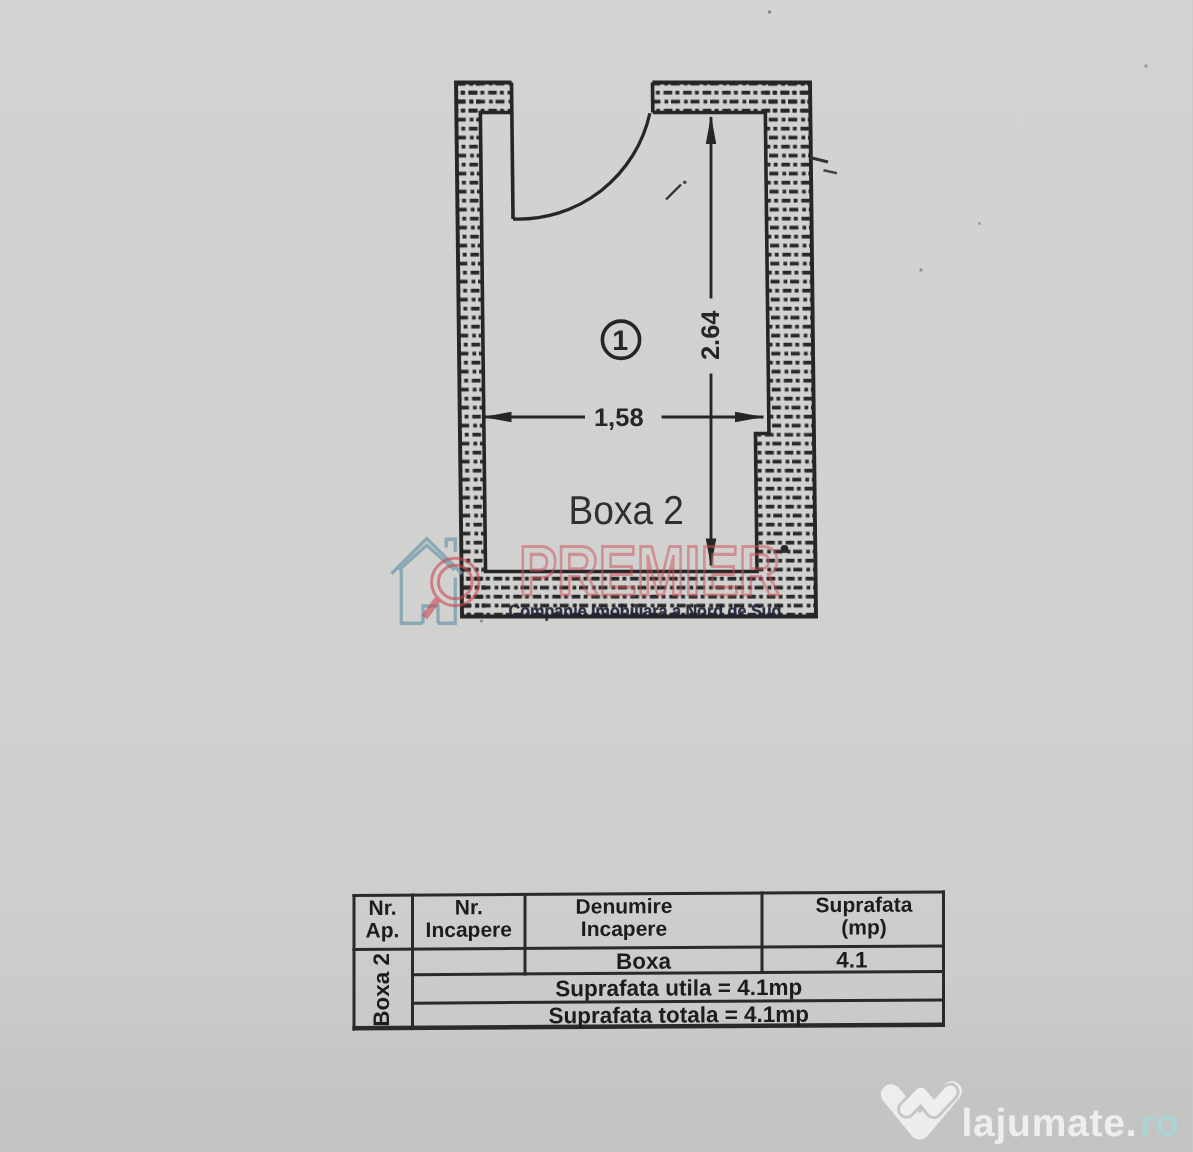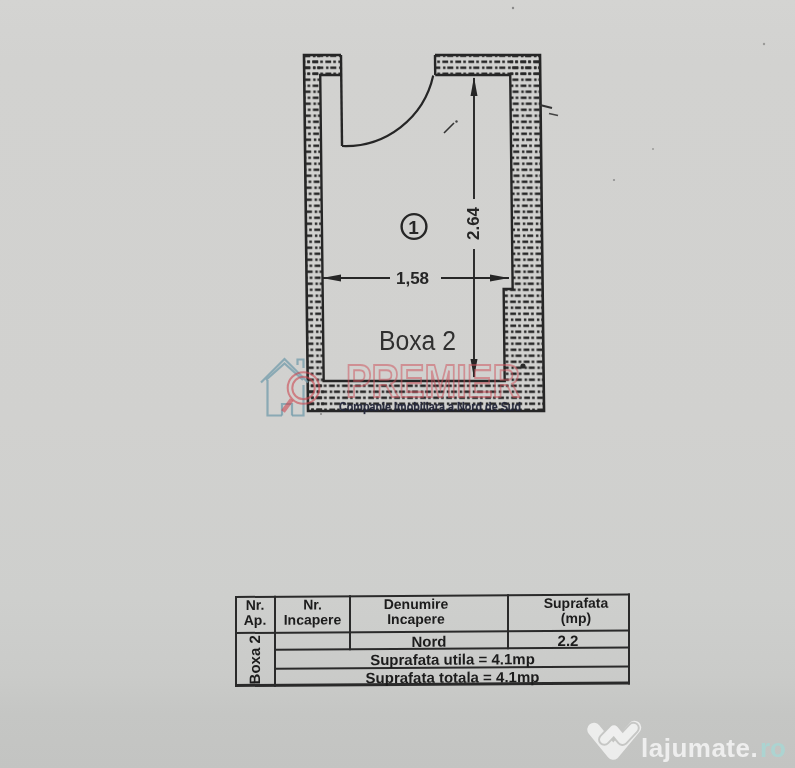--- a/index.html
+++ b/index.html
@@ -94,22 +94,22 @@
   <div class="tline" style="left:38.8px;top:0;width:2.4px;height:91px"></div>
   <div class="tline" style="left:113.8px;top:0;width:2.2px;height:54.5px"></div>
   <div class="tline" style="left:271.8px;top:0;width:2.2px;height:54.5px"></div>
   <div class="tline" style="left:0;top:36.3px;width:395px;height:2.2px"></div>
   <div class="tline" style="left:40px;top:53.3px;width:355px;height:2.2px"></div>
   <div class="tline" style="left:40px;top:71.8px;width:355px;height:2.2px"></div>
   <div class="tcell" style="left:0;top:1.5px;width:40px;font-size:14px;line-height:15.5px">Nr.<br>Ap.</div>
   <div class="tcell" style="left:40px;top:1.5px;width:75px;font-size:14px;line-height:15.5px">Nr.<br>Incapere</div>
   <div class="tcell" style="left:115px;top:1.5px;width:132px;font-size:14px;line-height:15.5px">Denumire<br>Incapere</div>
   <div class="tcell" style="left:273px;top:1.5px;width:136px;font-size:14px;line-height:15.5px">Suprafata<br>(mp)</div>
-  <div class="tcell" style="left:115px;top:38.5px;width:158px;font-size:15px;line-height:15px">Nord</div>
-  <div class="tcell" style="left:273px;top:38.5px;width:120px;font-size:15px;line-height:15px">2.2</div>
+  <div class="tcell" style="left:115px;top:38.5px;width:158px;font-size:15px;line-height:15px">Boxa</div>
+  <div class="tcell" style="left:273px;top:38.5px;width:120px;font-size:15px;line-height:15px">4.1</div>
   <div class="tcell" style="left:40px;top:56.5px;width:355px;font-size:15px;line-height:15px">Suprafata utila = 4.1mp</div>
   <div class="tcell" style="left:40px;top:75px;width:355px;font-size:15px;line-height:15px">Suprafata totala = 4.1mp</div>
   <div class="tcell" style="left:-35.5px;top:54.5px;width:110px;height:18px;line-height:18px;font-size:15px;transform:rotate(-90deg);transform-origin:center;">Boxa 2</div>
 </div>
 </div>
 
 <svg width="795" height="768" viewBox="0 0 795 768" style="position:absolute;left:0;top:0;filter:blur(0.5px)">
   <g fill="none" stroke-linecap="round" stroke-linejoin="round">
     <path d="M594,729.5 L613.2,753 L634.5,727.5" stroke="rgba(246,246,246,0.8)" stroke-width="13.5"></path>
     <path d="M604.3,739.5 L614,729.5 L622.5,739.8 L633.5,728" stroke="rgba(196,197,195,0.95)" stroke-width="12.5"></path>

